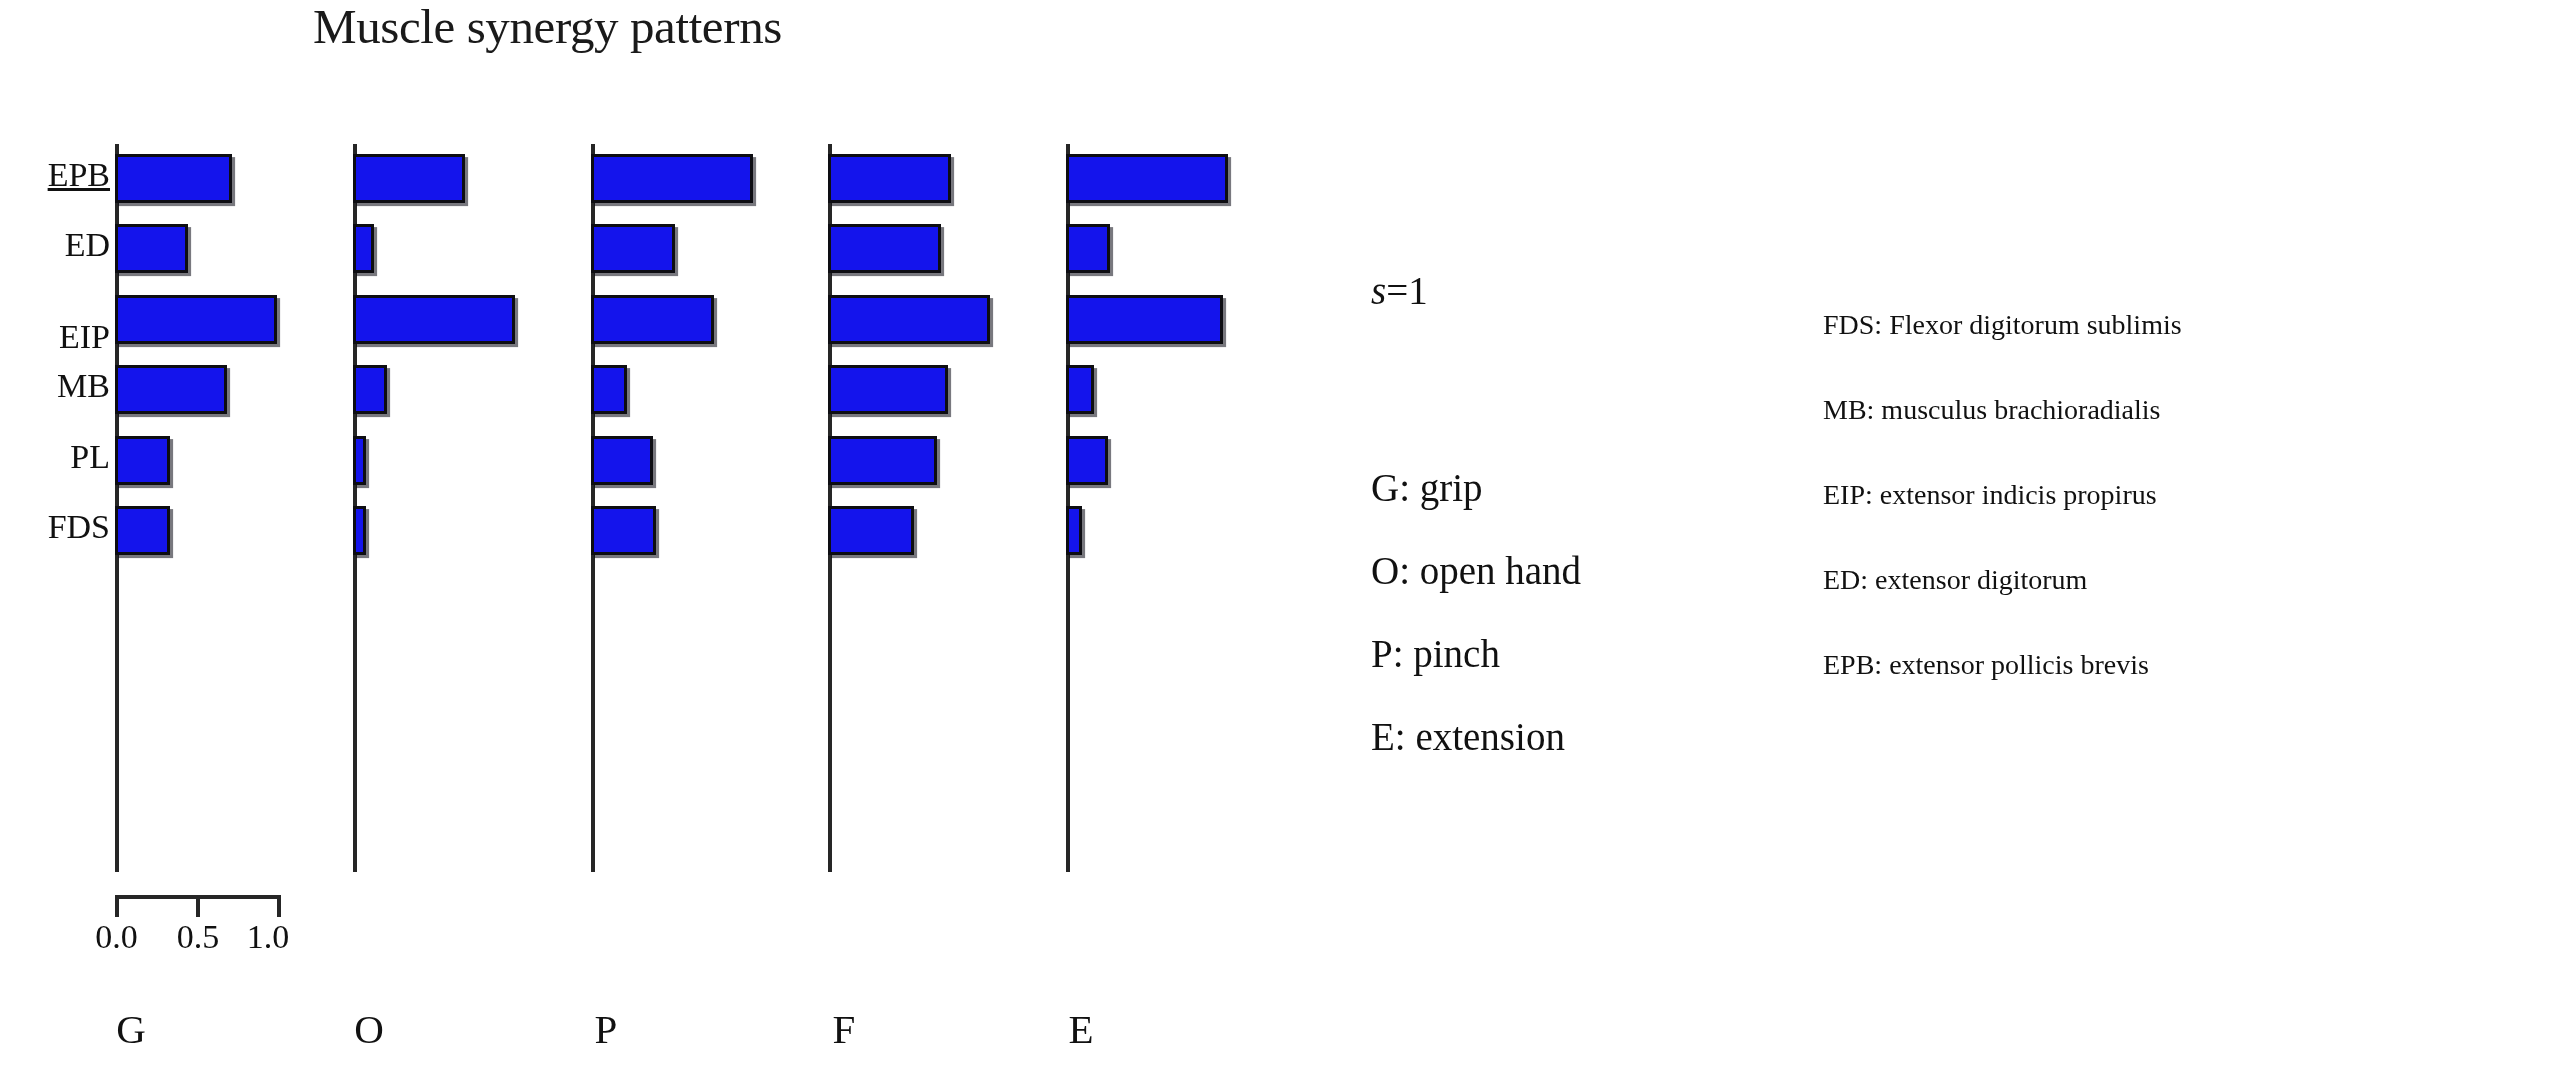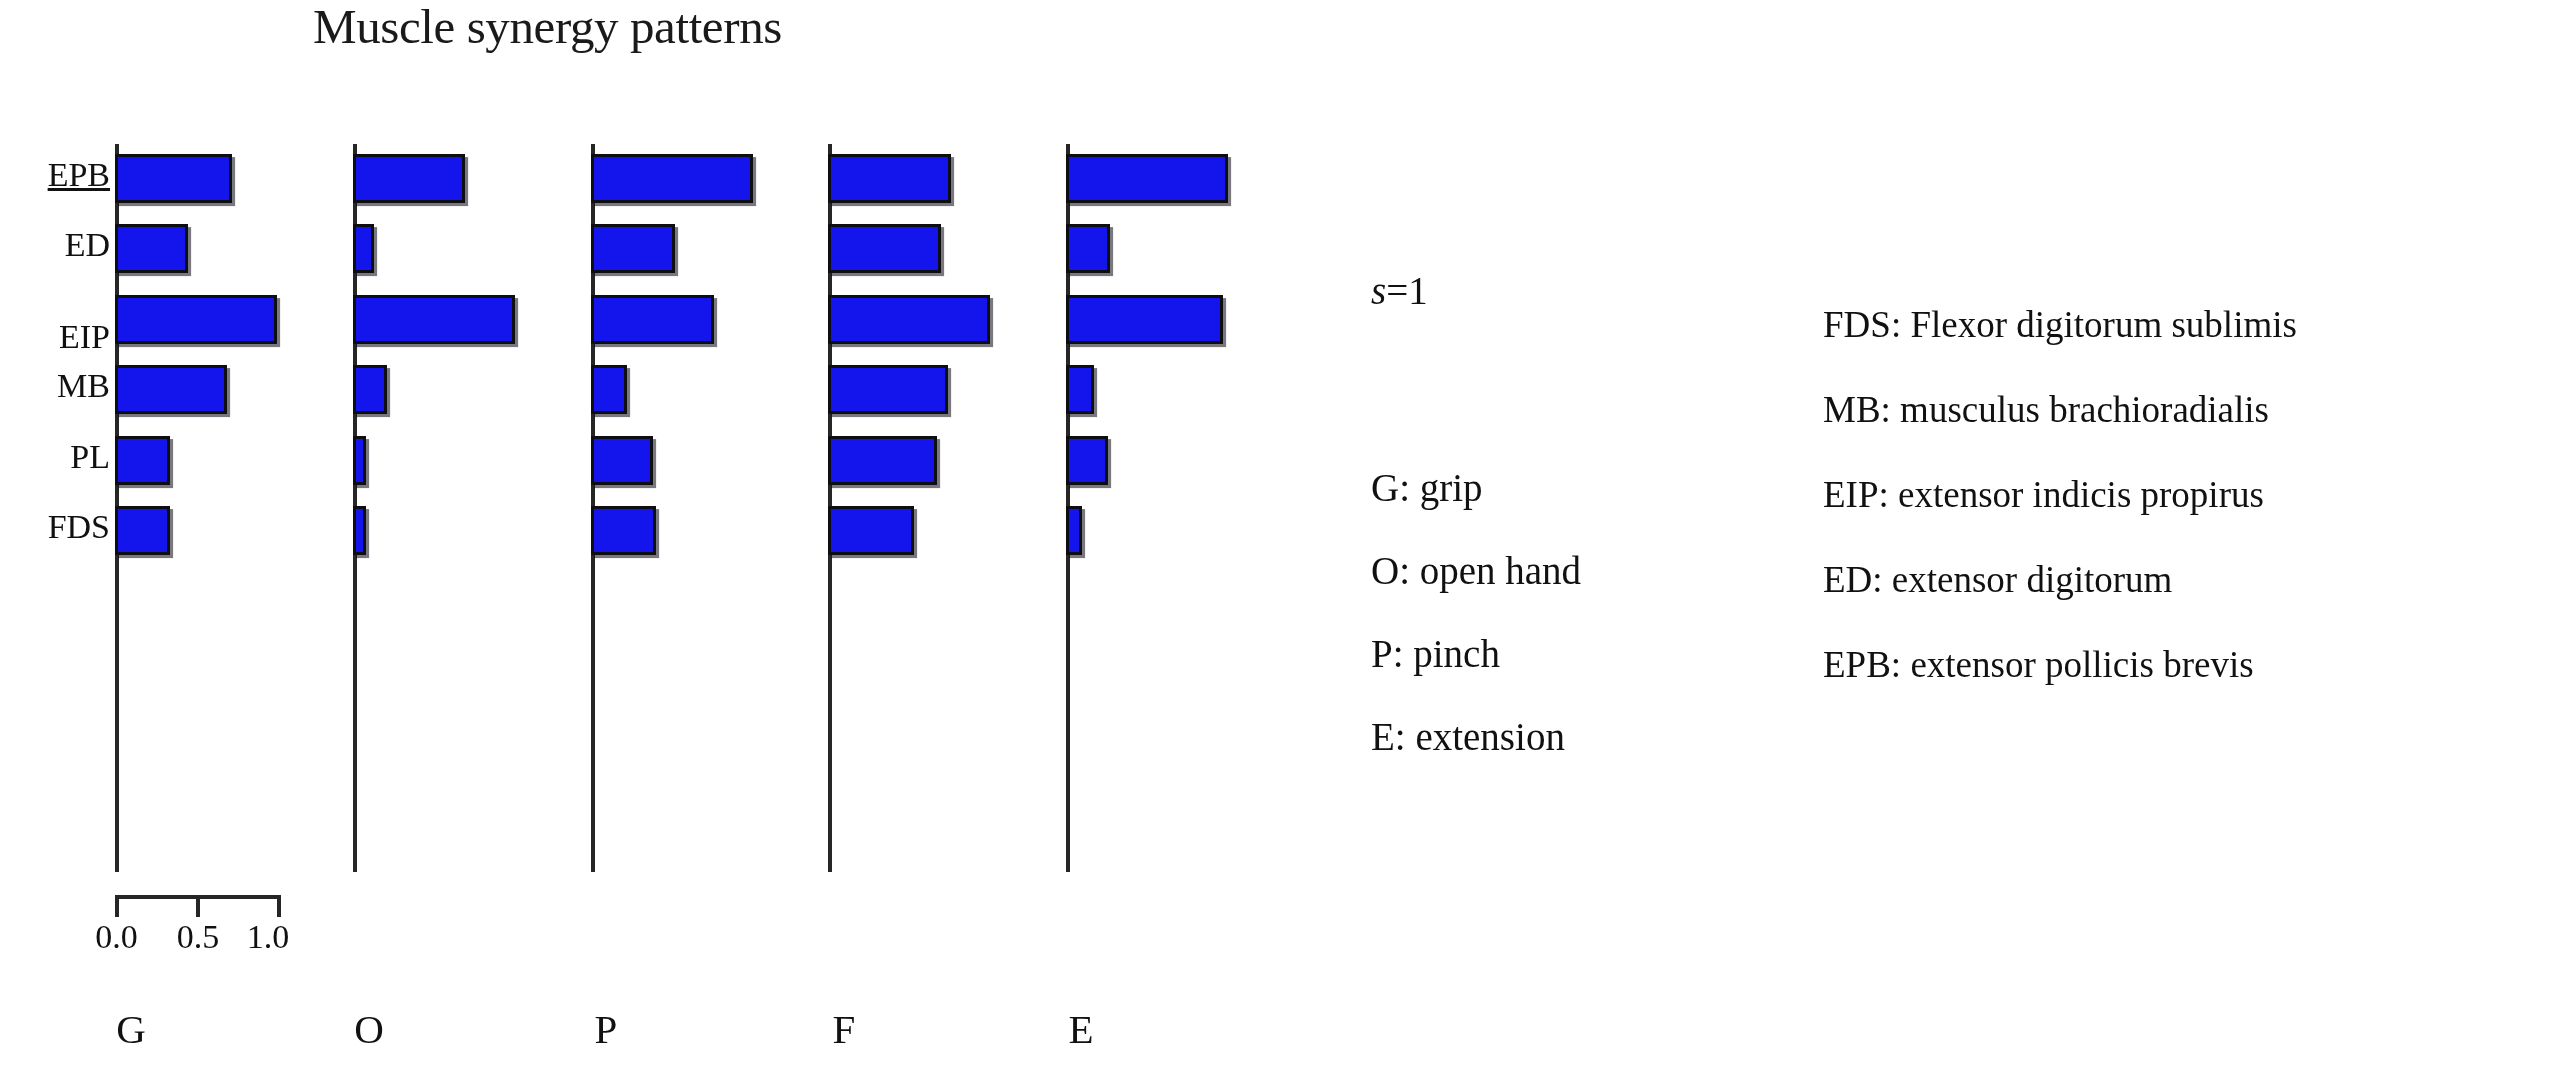--- a/index.html
+++ b/index.html
@@ -159,21 +159,21 @@
     white-space: nowrap;
   }
 
   #muscle-legend {
     position: absolute;
     left: 1823px;
     top: 282px;
     width: 751px;
   }
   .muscle-legend-item {
-    font-size: 37px;
+    font-size: 28px;
     line-height: 85px;
     color: #111111;
     white-space: nowrap;
   }
 </style>
 </head>
 <body>
 
 <div id="chart-title">Muscle synergy patterns</div>
 

